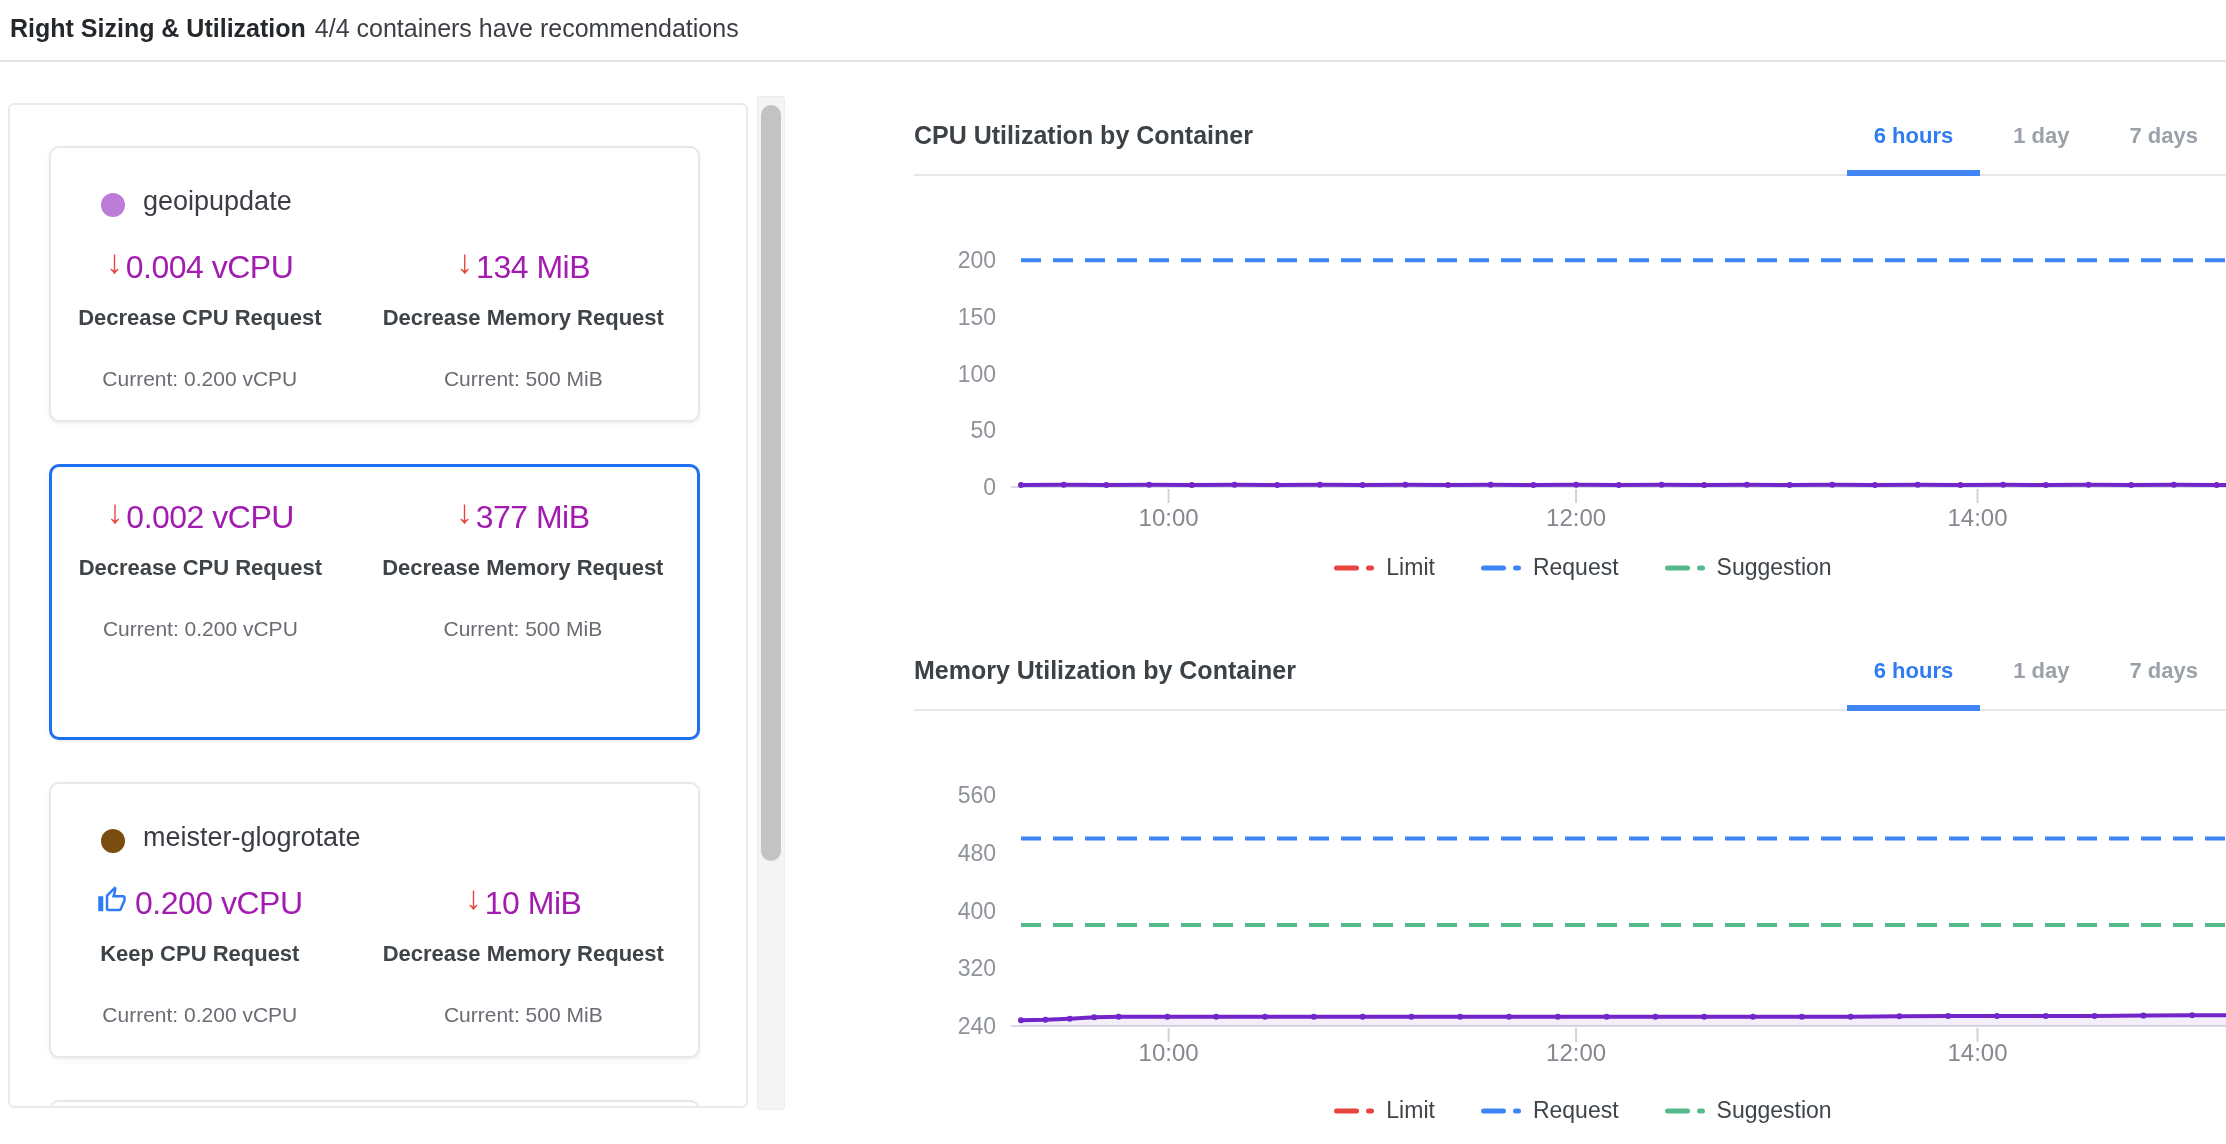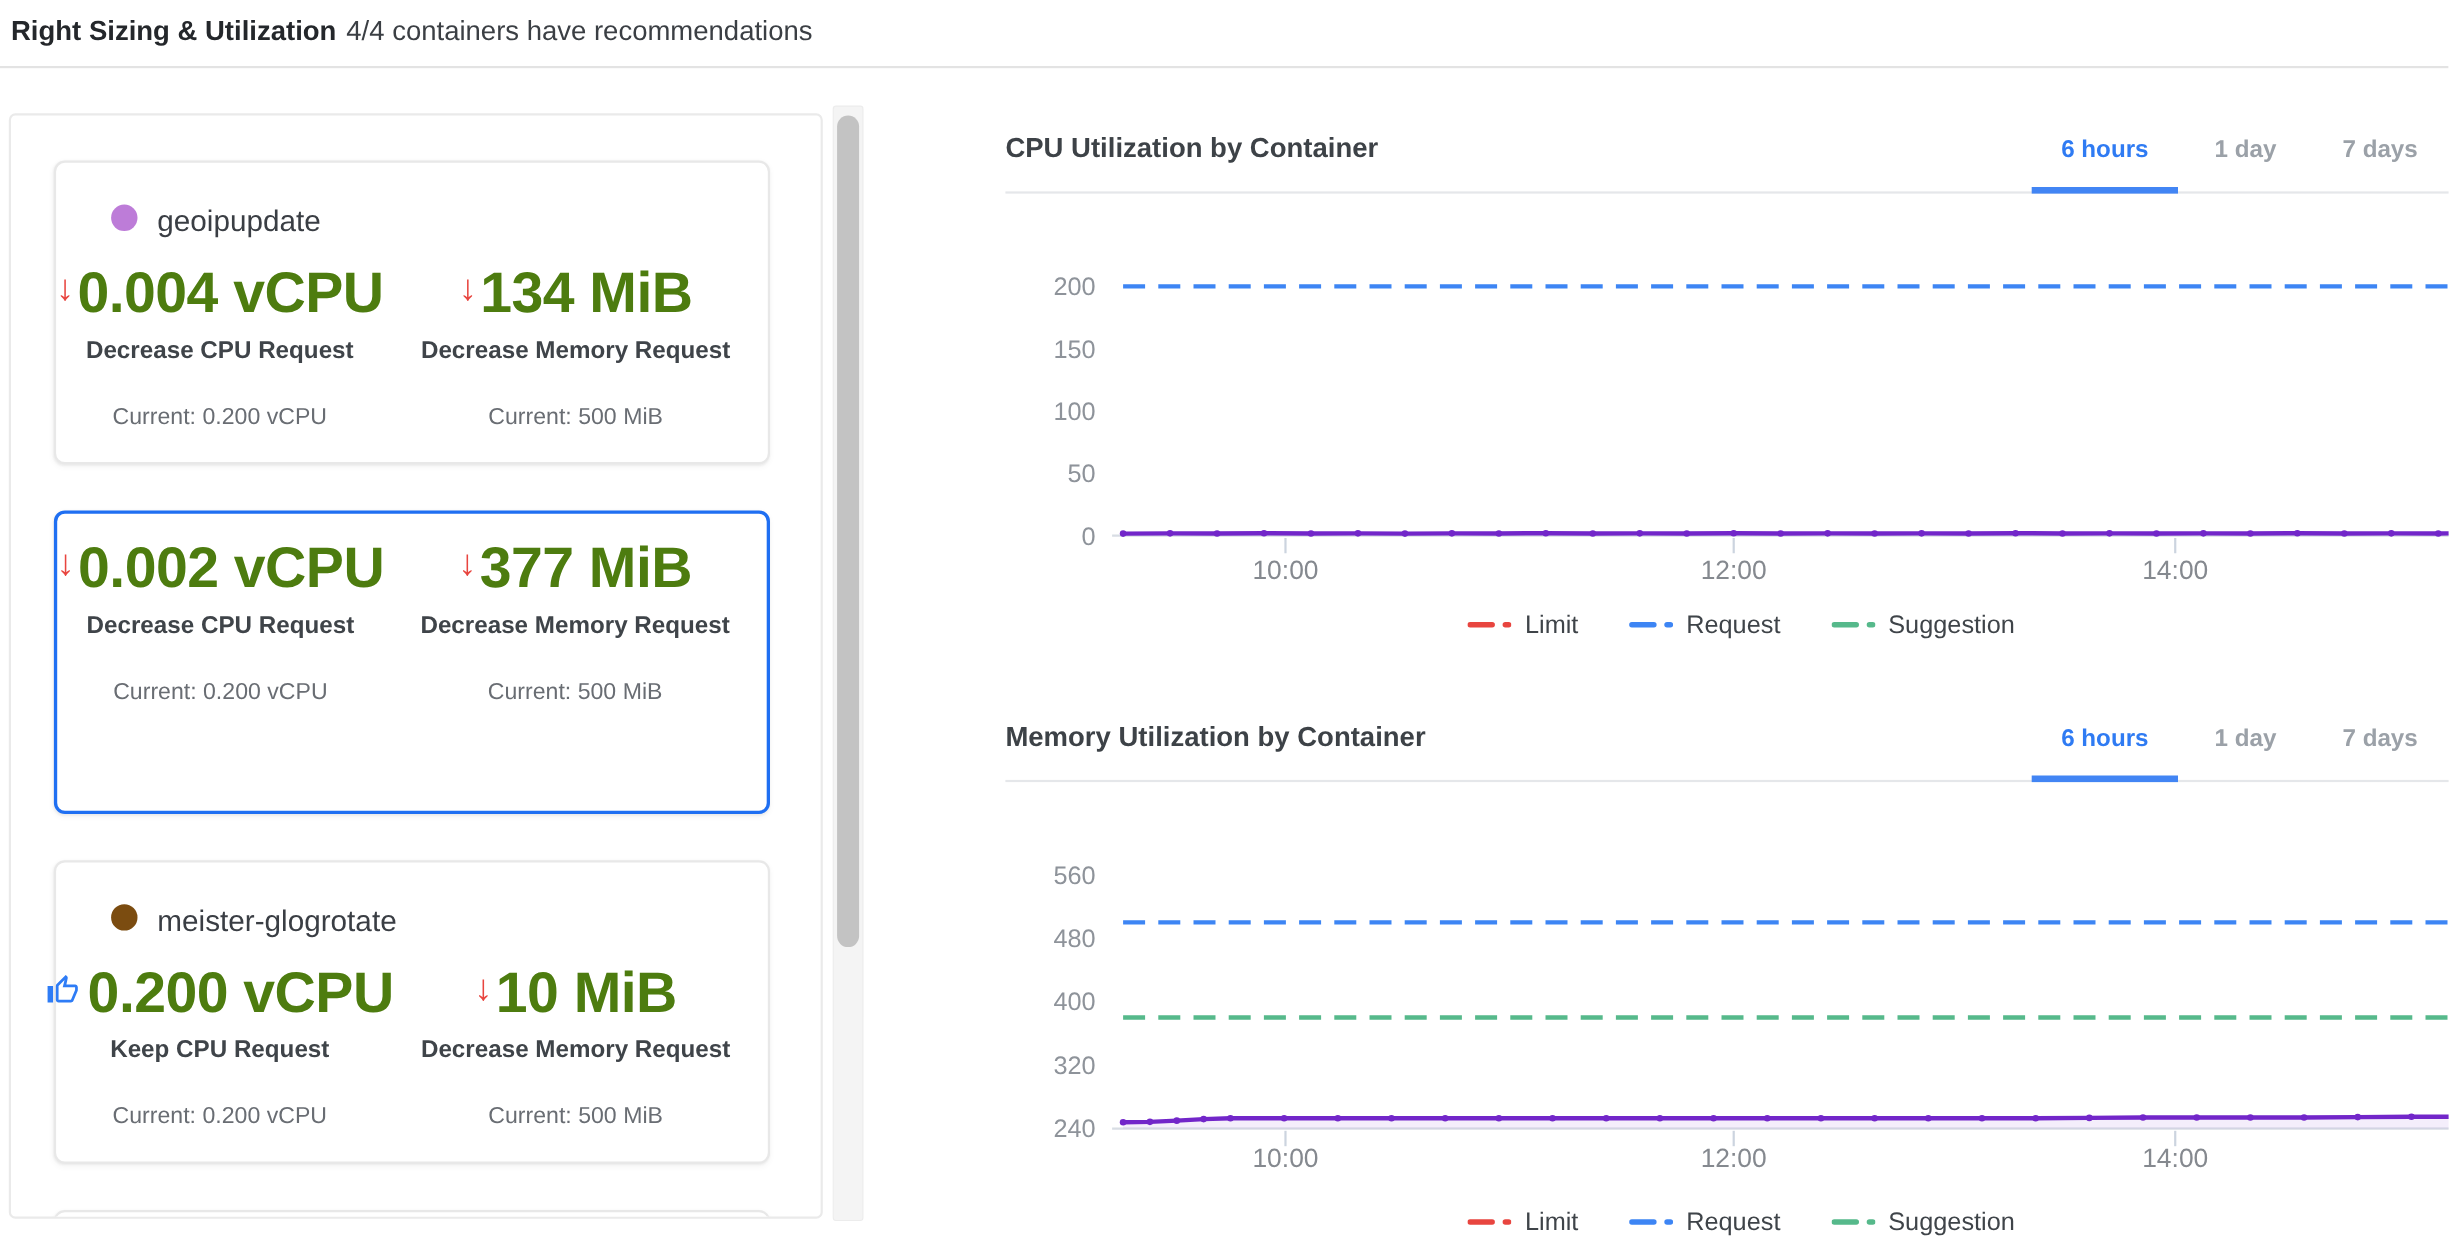--- a/index.html
+++ b/index.html
@@ -13,32 +13,32 @@
   .top-divider{position:absolute;left:0;top:60px;width:2226px;height:2px;background:#e3e3e3;}
 
   
   .panel{position:absolute;left:8px;top:103px;width:740px;height:1005px;box-sizing:border-box;
     border:2px solid #eaeaea;border-radius:6px;background:#fff;overflow:hidden;
     padding:41px 39px 0 39px;}
   .card{box-sizing:border-box;width:651px;min-height:276px;border:2px solid #e8e8e8;border-radius:10px;
     background:#fff;margin-bottom:42px;box-shadow:0 1px 2px rgba(0,0,0,.05),0 2px 6px rgba(0,0,0,.04);}
   .card.selected{border:3px solid #1f6ff2;}
   .card.partial{min-height:48px;margin-bottom:0;}
-  .card-head{display:flex;align-items:flex-start;gap:18px;padding:38px 0 0 50px;}
+  .card-head{display:flex;align-items:flex-end;gap:18px;padding:38px 0 0 50px;}
   .dot{width:24px;height:24px;border-radius:50%;flex:0 0 auto;}
   .cname{font-size:27px;color:#3a3e44;}
   .metrics{display:flex;margin-top:24px;}
   .metric{display:flex;flex-direction:column;align-items:center;}
   .metric.cpu{width:46%;}
   .metric.mem{width:54%;}
   .mval{display:flex;align-items:center;height:52px;}
   .micon.arrow{font-size:33px;color:#e8453f;font-weight:400;margin:-12px 3px 0 0;line-height:1;}
   .micon.thumb{margin:-6px 8px 0 0;line-height:0;}
   .micon.thumb svg{width:30px;height:30px;}
-  .mnum{font-size:52px;font-weight:700;color:#4d7c0f;letter-spacing:-0.5px;white-space:nowrap;}
+  .mnum{font-size:32px;font-weight:400;color:#a21caf;letter-spacing:-0.5px;white-space:nowrap;}
   .mlabel{font-size:22px;font-weight:700;color:#3f4449;margin-top:12px;white-space:nowrap;}
   .mcur{font-size:21px;font-weight:400;color:#696d73;margin-top:36px;white-space:nowrap;}
 
   
   .scroll-track{position:absolute;left:757px;top:96px;width:28px;height:1014px;background:#f4f4f4;
     border:1px solid #ececec;border-radius:3px;box-sizing:border-box;}
   .scroll-thumb{position:absolute;left:3px;top:8px;width:20px;height:756px;background:#c3c3c3;border-radius:10px;}
 
   
   .charts{position:absolute;left:914px;top:0;width:1338px;}

